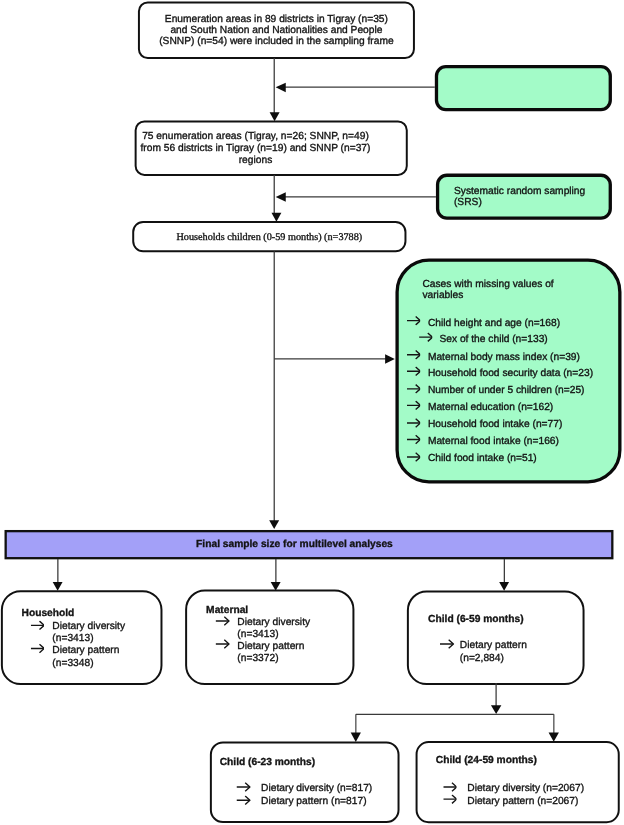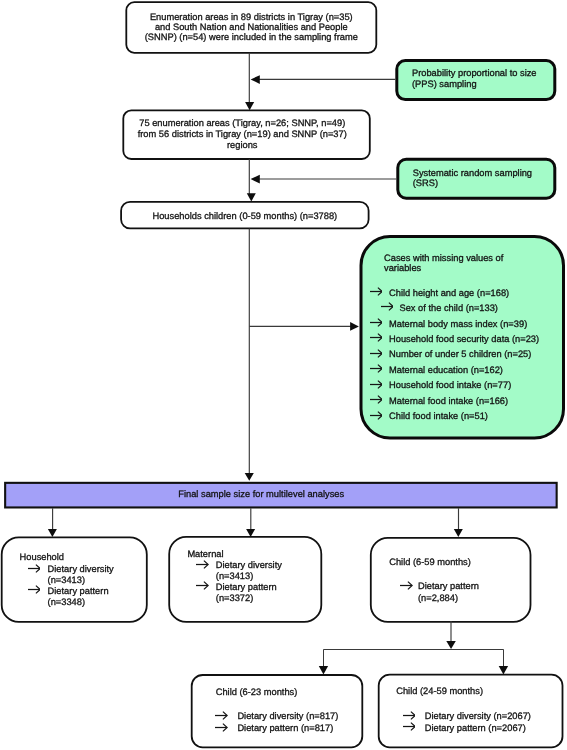--- a/index.html
+++ b/index.html
@@ -12,21 +12,21 @@
   svg.conn,svg.shapes{position:absolute;left:0;top:0;width:567px;height:750px;overflow:visible;}
   .box{position:absolute;box-sizing:border-box;background:transparent;
        border:1.8px solid transparent;border-radius:8px;}
   .gbox{position:absolute;box-sizing:border-box;background:transparent;
         border:3px solid transparent;border-radius:9px;}
   .pbar{position:absolute;box-sizing:border-box;background:transparent;
         border:2.1px solid transparent;}
   .t{position:absolute;white-space:pre;font-size:9.3px;line-height:10.5px;}
   .t,.c,.row{-webkit-text-stroke:0.3px #111111;}
   .c{position:absolute;width:100%;text-align:center;font-size:9.3px;line-height:10.5px;}
-  .b{font-weight:normal;}
+  .b{font-weight:bold;}
   .row{position:absolute;white-space:pre;font-size:9.3px;line-height:10.5px;
        display:flex;align-items:baseline;}
   .row.sub{display:block;}
   .arrowcell{display:inline-block;flex:0 0 auto;position:relative;}
   .arrowcell svg{position:absolute;left:0;top:-8.6px;}
 </style>
 </head>
 <body>
 
 <div id="stage">
@@ -94,38 +94,34 @@
       <path d="M498.7 666 L508.1 666 L503.4 674.4 Z" stroke="none"></path>
     </g>
   </svg>
 
   <div class="box" style="left:126.3px;top:2.2px;width:250px;height:50.6px;">
     <div class="c" style="top:9px;">Enumeration areas in 89 districts in Tigray (n=35)</div>
     <div class="c" style="top:18.8px;">and South Nation and Nationalities and People</div>
     <div class="c" style="top:29.2px;">(SNNP) (n=54) were included in the sampling frame</div>
   </div>
 
-  <div class="gbox" style="left:395.3px;top:59.2px;width:159px;height:41.3px;">
-    <div class="t" style="left:13.7px;top:6.3px;">Probability proportional to size</div>
-    <div class="t" style="left:13.7px;top:16.8px;">(PPS) sampling</div>
-  </div>
-
-  <div class="box" style="left:119px;top:110.4px;width:246.5px;height:60px;">
+
+  <div class="box" style="left:109px;top:110.4px;width:246.5px;height:60px;">
     <div class="c" style="top:7.1px;">75 enumeration areas (Tigray, n=26; SNNP, n=49)</div>
     <div class="c" style="top:18.1px;">from 56 districts in Tigray (n=19) and SNNP (n=37)</div>
     <div class="c" style="top:29.1px;">regions</div>
   </div>
 
   <div class="gbox" style="left:396.3px;top:157.8px;width:158px;height:41.3px;">
     <div class="t" style="left:13.4px;top:7.1px;">Systematic random sampling</div>
     <div class="t" style="left:13.4px;top:17.6px;">(SRS)</div>
   </div>
 
   <div class="box" style="left:121.1px;top:201.8px;width:247.5px;height:26.6px;">
-    <div class="c" style="top:7.9px;">Households children (0-59 months) (n=3788)</div>
+    <div class="c" style="top:7.9px;font-family:Liberation Serif, serif;">Households children (0-59 months) (n=3788)</div>
   </div>
 
   <div class="gbox" style="left:359.5px;top:235px;width:187px;height:204.5px;border-radius:24px;">
     <div class="t" style="left:21.5px;top:14.8px;">Cases with missing values of</div>
     <div class="t" style="left:21.5px;top:25.3px;">variables</div>
     <div id="missing-list">
         <div class="row" style="left: 7.5px; top: 49.6px;"><span class="arrowcell" style="width: 19px;"><svg class="arw" width="12.2" height="9" viewBox="0 0 12.2 9">
               <path d="M0 4.5 H11.799999999999999" stroke="#151515" stroke-width="1.25" fill="none"></path>
               <path d="M7.8999999999999995 0.65 L12.2 4.5 L7.8999999999999995 8.35" stroke="#151515" stroke-width="1.25" fill="none" stroke-linecap="butt" stroke-linejoin="miter"></path>
             </svg></span><span>Child height and age (n=168)</span></div>
@@ -205,21 +201,21 @@
     <div id="child659-list">
         <div class="row" style="left: 28.7px; top: 42.4px;"><span class="arrowcell" style="width: 17.5px;"><svg class="arw" width="12.2" height="9" viewBox="0 0 12.2 9">
               <path d="M0 4.5 H11.799999999999999" stroke="#151515" stroke-width="1.25" fill="none"></path>
               <path d="M7.8999999999999995 0.65 L12.2 4.5 L7.8999999999999995 8.35" stroke="#151515" stroke-width="1.25" fill="none" stroke-linecap="butt" stroke-linejoin="miter"></path>
             </svg></span><span>Dietary pattern</span></div>
         <div class="row sub" style="left: 46.2px; top: 54.3px;">(n=2,884)</div>
       </div>
   </div>
 
   <div class="box" style="left:191.7px;top:675px;width:170.6px;height:72.3px;border-radius:11px;">
-    <div class="t b" style="left:23px;top:10.6px;">Child (6-23 months)</div>
+    <div class="t b" style="left:7px;top:10.6px;">Child (6-23 months)</div>
     <div id="child623-list">
         <div class="row" style="left: 22.8px; top: 35.2px;"><span class="arrowcell" style="width: 21.9px;"><svg class="arw" width="12.2" height="9" viewBox="0 0 12.2 9">
               <path d="M0 4.5 H11.799999999999999" stroke="#151515" stroke-width="1.25" fill="none"></path>
               <path d="M7.8999999999999995 0.65 L12.2 4.5 L7.8999999999999995 8.35" stroke="#151515" stroke-width="1.25" fill="none" stroke-linecap="butt" stroke-linejoin="miter"></path>
             </svg></span><span>Dietary diversity (n=817)</span></div>
         <div class="row" style="left: 22.8px; top: 47.3px;"><span class="arrowcell" style="width: 21.9px;"><svg class="arw" width="12.2" height="9" viewBox="0 0 12.2 9">
               <path d="M0 4.5 H11.799999999999999" stroke="#151515" stroke-width="1.25" fill="none"></path>
               <path d="M7.8999999999999995 0.65 L12.2 4.5 L7.8999999999999995 8.35" stroke="#151515" stroke-width="1.25" fill="none" stroke-linecap="butt" stroke-linejoin="miter"></path>
             </svg></span><span>Dietary pattern (n=817)</span></div>
       </div>

